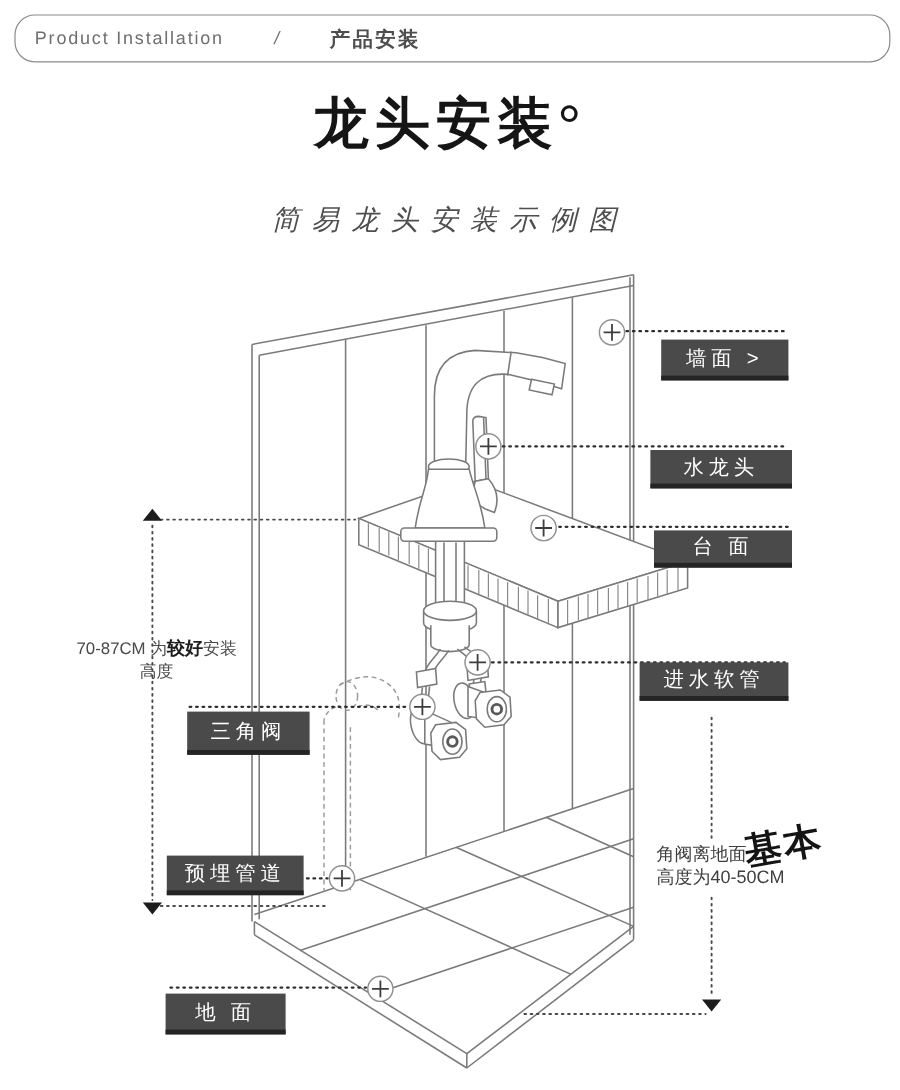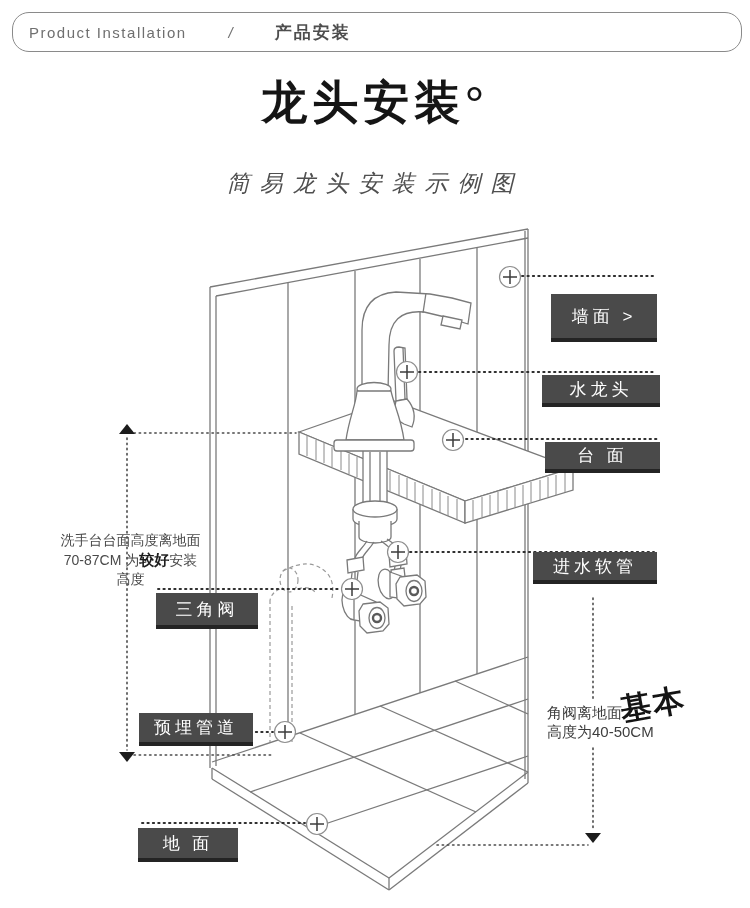--- a/index.html
+++ b/index.html
@@ -199,30 +199,29 @@
 
 <div class="abs header-box">
   <span class="header-en">Product Installation</span>
   <span class="header-sep">/</span>
   <span class="header-zh">产品安装</span>
 </div>
 
 <div class="abs page-title">龙头安装°</div>
 <div class="abs page-subtitle">简易龙头安装示例图</div>
 
-<div class="abs callout" style="left:551px;top:294px;width:106px;height:48px;">墙面 &gt;</div>
+<div class="abs callout" style="left:551px;top:283px;width:106px;height:34px;">墙面 &gt;</div>
 <div class="abs callout" style="left:542px;top:375px;width:118px;height:32px;">水龙头</div>
 <div class="abs callout" style="left:545px;top:442px;width:115px;height:31px;">台 面</div>
 <div class="abs callout" style="left:533px;top:552px;width:124px;height:32px;">进水软管</div>
 <div class="abs callout" style="left:156px;top:593px;width:102px;height:36px;">三角阀</div>
 <div class="abs callout" style="left:139px;top:713px;width:114px;height:33px;">预埋管道</div>
 <div class="abs callout" style="left:138px;top:828px;width:100px;height:34px;">地 面</div>
 
 <div class="abs note note-center" style="left:28px;top:531px;width:205px;">
-  <div>洗手台台面高度离地面</div>
   <div><span>70-87CM 为</span><span class="note-em">较好</span><span>安装</span></div>
   <div>高度</div>
 </div>
 
 <div class="abs note" style="left:547px;top:703px;width:160px;font-size:15px;color:#3e3e3e;">
   <div>角阀离地面</div>
   <div>高度为40-50CM</div>
 </div>
 
 <div class="abs stamp" style="left:620px;top:684px;">基本</div>

